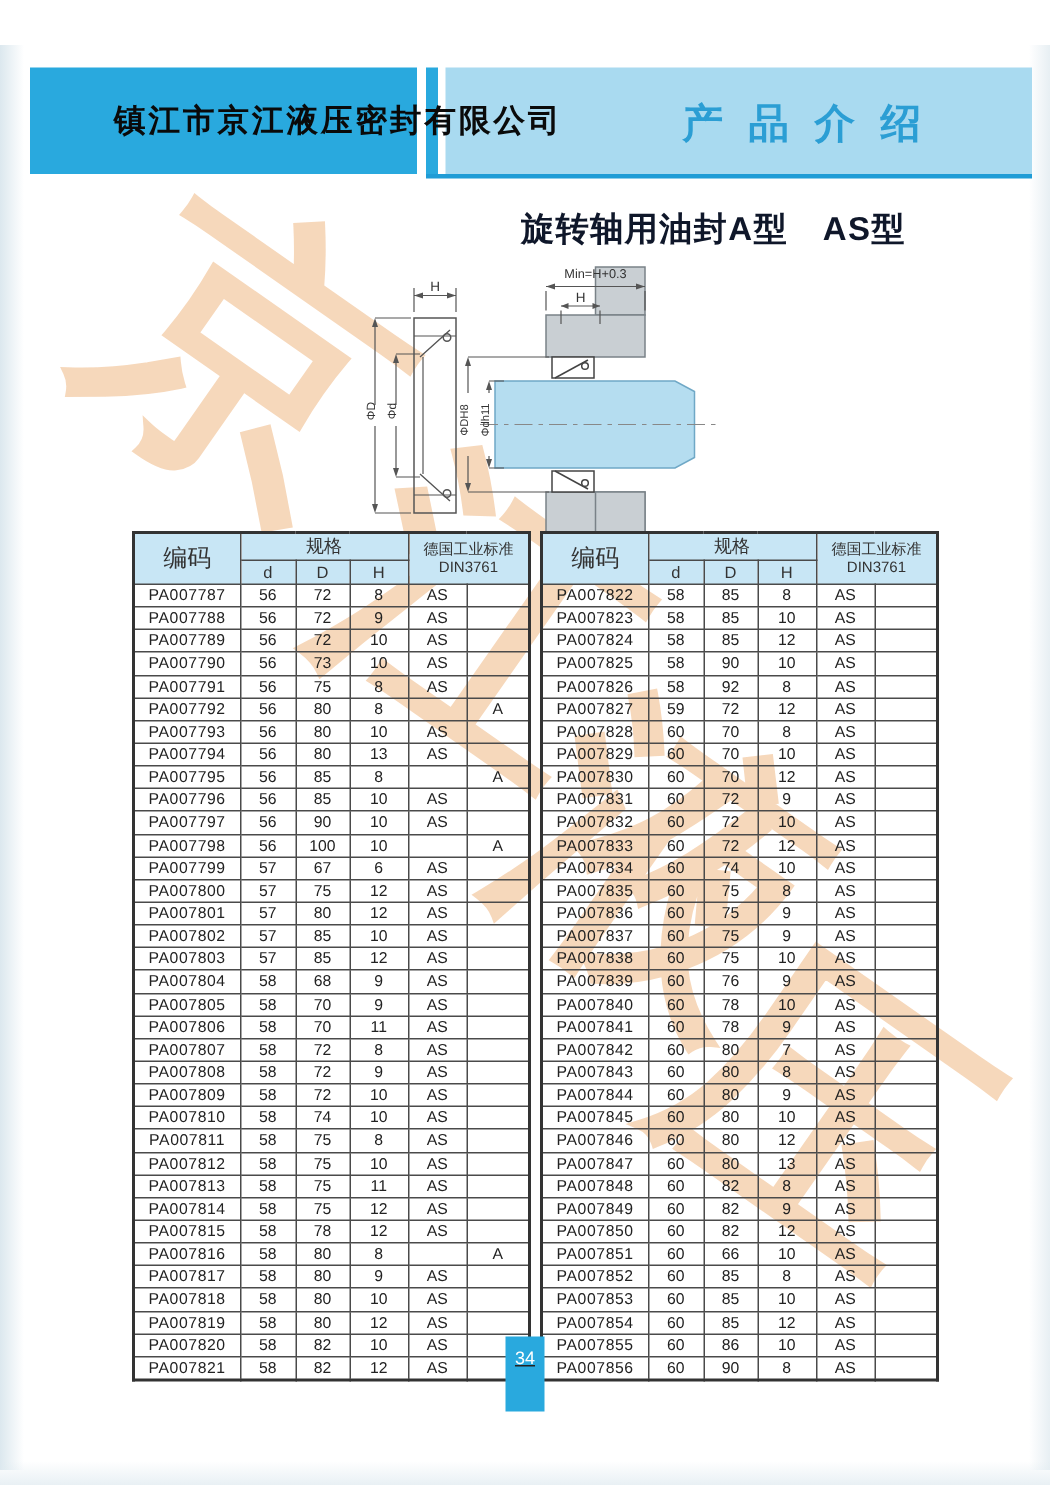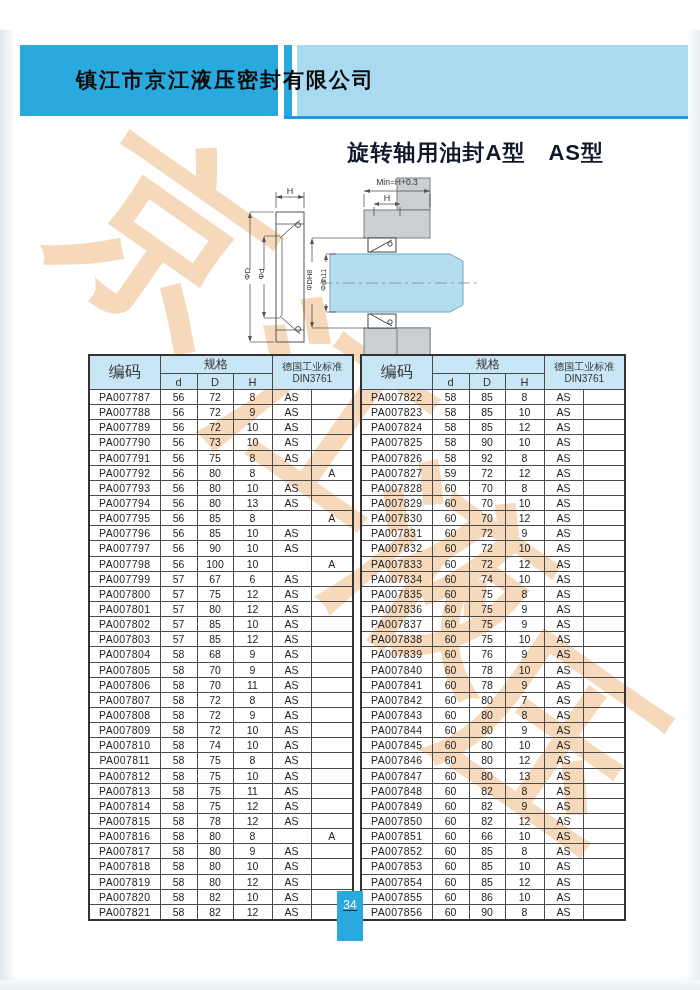--- a/index.html
+++ b/index.html
@@ -78,20 +78,21 @@
     <span class="wm-char wm-3">压</span>
   </div>
 
   <div class="content">
 
     <div class="band-dark"></div>
     <div class="band-stripe"></div>
     <div class="band-light"></div>
     <div class="band-underline"></div>
     <div class="company-name">镇江市京江液压密封有限公司</div>
+    <div class="section-label">产品介绍</div>
 
     <h1 class="page-title">旋转轴用油封A型　AS型</h1>
 
     <svg class="fig fig-seal" viewBox="0 0 92 172">
       <g stroke="#555" stroke-width="1" fill="none">
 
         <path d="M38 24 L38 8 M66 24 L66 8" stroke-width="0.8"></path>
         <path d="M38 13 L66 13" stroke-width="0.8"></path>
         <path d="M38 13 l6 -2 l0 4 z M66 13 l-6 -2 l0 4 z" fill="#555" stroke="none"></path>
 

